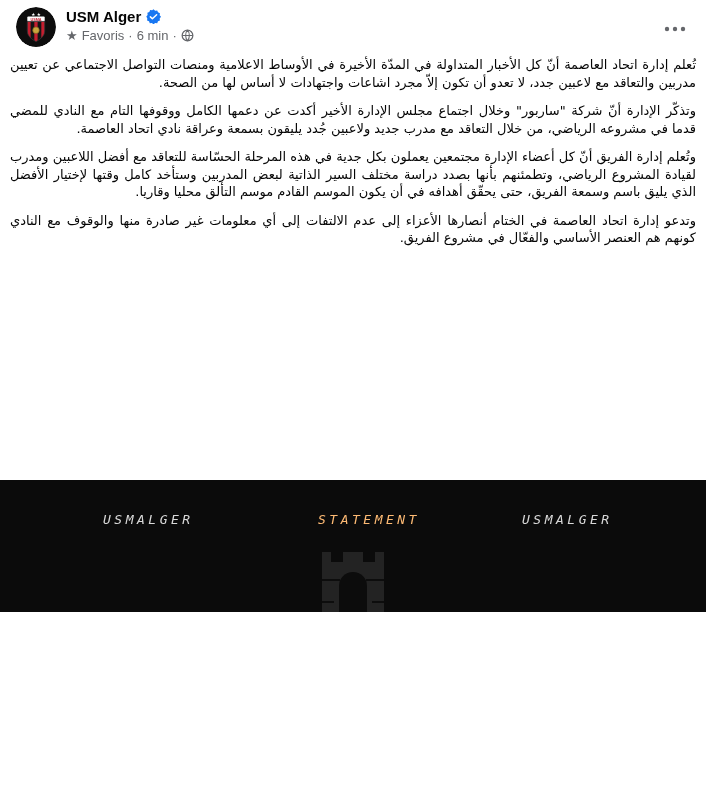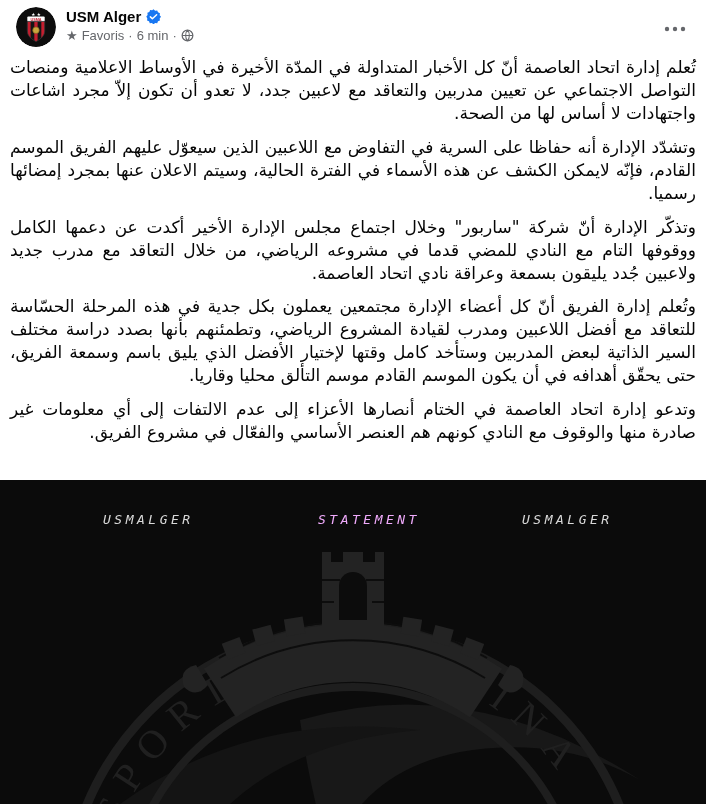--- a/index.html
+++ b/index.html
@@ -1,54 +1,54 @@
 <!DOCTYPE html>
 <html lang="fr"><head>
 <meta charset="utf-8">
 <meta name="viewport" content="width=706">
 <style>
   * { margin:0; padding:0; box-sizing:border-box; }
   html,body { background:#fff; }
   body { font-family:"Liberation Sans","DejaVu Sans",sans-serif; }
   .fb-post {
-    position:relative; width:706px; height:804px; background:#fff;
+    position:relative; width:706px; height:612px; background:#fff;
     overflow:hidden;
   }
   
   .post-header {
     display:flex; align-items:flex-start; padding:7px 16px 0 16px;
   }
   .avatar { width:40px; height:40px; border-radius:50%; overflow:hidden; flex:0 0 40px; cursor:pointer; }
   .header-info { margin-left:10px; flex:1; }
   .name-row { display:flex; align-items:center; gap:5px; padding-top:1px; }
   .page-name { font-size:15px; font-weight:700; color:#050505; cursor:pointer; }
   .meta-row { display:flex; align-items:center; gap:4px; margin-top:3px; color:#65676b; font-size:13px; }
   .star-glyph { font-size:13px; line-height:13px; color:#65676b; }
   .meta-sep { color:#65676b; }
   .menu-btn { border:none; background:none; padding:8px 4px; cursor:pointer; margin-top:6px; }
   
   .post-body {
     direction:rtl; text-align:justify; text-align-last:right;
     padding:9px 10px 0 10px; color:#050505;
     font-family:"DejaVu Sans",sans-serif;
-    font-size:17px; line-height:1.35;
+    font-size:13px; line-height:1.35;
   }
   .post-body p { margin-bottom:11px; }
   
   .post-image {
     position:absolute; left:0; top:480px; width:706px; height:324px;
     background:#0b0b0b; overflow:hidden; cursor:pointer;
   }
   .img-top-label {
     position:absolute; top:32px;
     font-family:"DejaVu Sans Mono",monospace;
     font-size:13px; letter-spacing:3.5px; color:#d9d9d9; white-space:nowrap;font-style:italic;
   }
   .img-top-label.left   { left:103px; }
-  .img-top-label.center { left:318px; color:#f0abfc; }
+  .img-top-label.center { left:318px; color:#fdba74; }
   .img-top-label.right  { left:522px; }
   .crest-svg { position:absolute; left:0; top:0; }
   .statement-arabic {
     position:absolute; left:0; top:238px; width:680px;
     direction:rtl; text-align:center;
     font-family:"DejaVu Sans",sans-serif;
     font-size:46px; color:#f2f2f2; line-height:60px;
     text-shadow:0 0 2px rgba(0,0,0,.6);
     white-space:nowrap;
   }
@@ -103,21 +103,20 @@
       <svg width="22" height="8" viewBox="0 0 22 8">
         <circle cx="3" cy="4" r="2.2" fill="#65676b"></circle>
         <circle cx="11" cy="4" r="2.2" fill="#65676b"></circle>
         <circle cx="19" cy="4" r="2.2" fill="#65676b"></circle>
       </svg>
     </button>
   </div>
 
   <div class="post-body">
     <p>تُعلم إدارة اتحاد العاصمة أنّ كل الأخبار المتداولة في المدّة الأخيرة في الأوساط الاعلامية ومنصات التواصل الاجتماعي عن تعيين مدربين والتعاقد مع لاعبين جدد، لا تعدو أن تكون إلاّ مجرد اشاعات واجتهادات لا أساس لها من الصحة.</p>
-    <p>وتشدّد الإدارة أنه حفاظا على السرية في التفاوض مع اللاعبين الذين سيعوّل عليهم الفريق الموسم القادم، فإنّه لايمكن الكشف عن هذه الأسماء في الفترة الحالية، وسيتم الاعلان عنها بمجرد إمضائها رسميا.</p>
     <p>وتذكّر الإدارة أنّ شركة "ساربور" وخلال اجتماع مجلس الإدارة الأخير أكدت عن دعمها الكامل ووقوفها التام مع النادي للمضي قدما في مشروعه الرياضي، من خلال التعاقد مع مدرب جديد ولاعبين جُدد يليقون بسمعة وعراقة نادي اتحاد العاصمة.</p>
     <p>وتُعلم إدارة الفريق أنّ كل أعضاء الإدارة مجتمعين يعملون بكل جدية في هذه المرحلة الحسّاسة للتعاقد مع أفضل اللاعبين ومدرب لقيادة المشروع الرياضي، وتطمئنهم بأنها بصدد دراسة مختلف السير الذاتية لبعض المدربين وستأخد كامل وقتها لإختيار الأفضل الذي يليق باسم وسمعة الفريق، حتى يحقّق أهدافه في أن يكون الموسم القادم موسم التألق محليا وقاريا.</p>
     <p>وتدعو إدارة اتحاد العاصمة في الختام أنصارها الأعزاء إلى عدم الالتفات إلى أي معلومات غير صادرة منها والوقوف مع النادي كونهم هم العنصر الأساسي والفعّال في مشروع الفريق.</p>
   </div>
 
   <div class="post-image">
 
     <svg class="crest-svg" width="706" height="324" viewBox="0 0 706 324">
 
       <path d="M300 240 Q470 190 640 300 Q560 255 460 272 Q360 292 330 380 Q308 300 300 240 Z" fill="#181818"></path>

